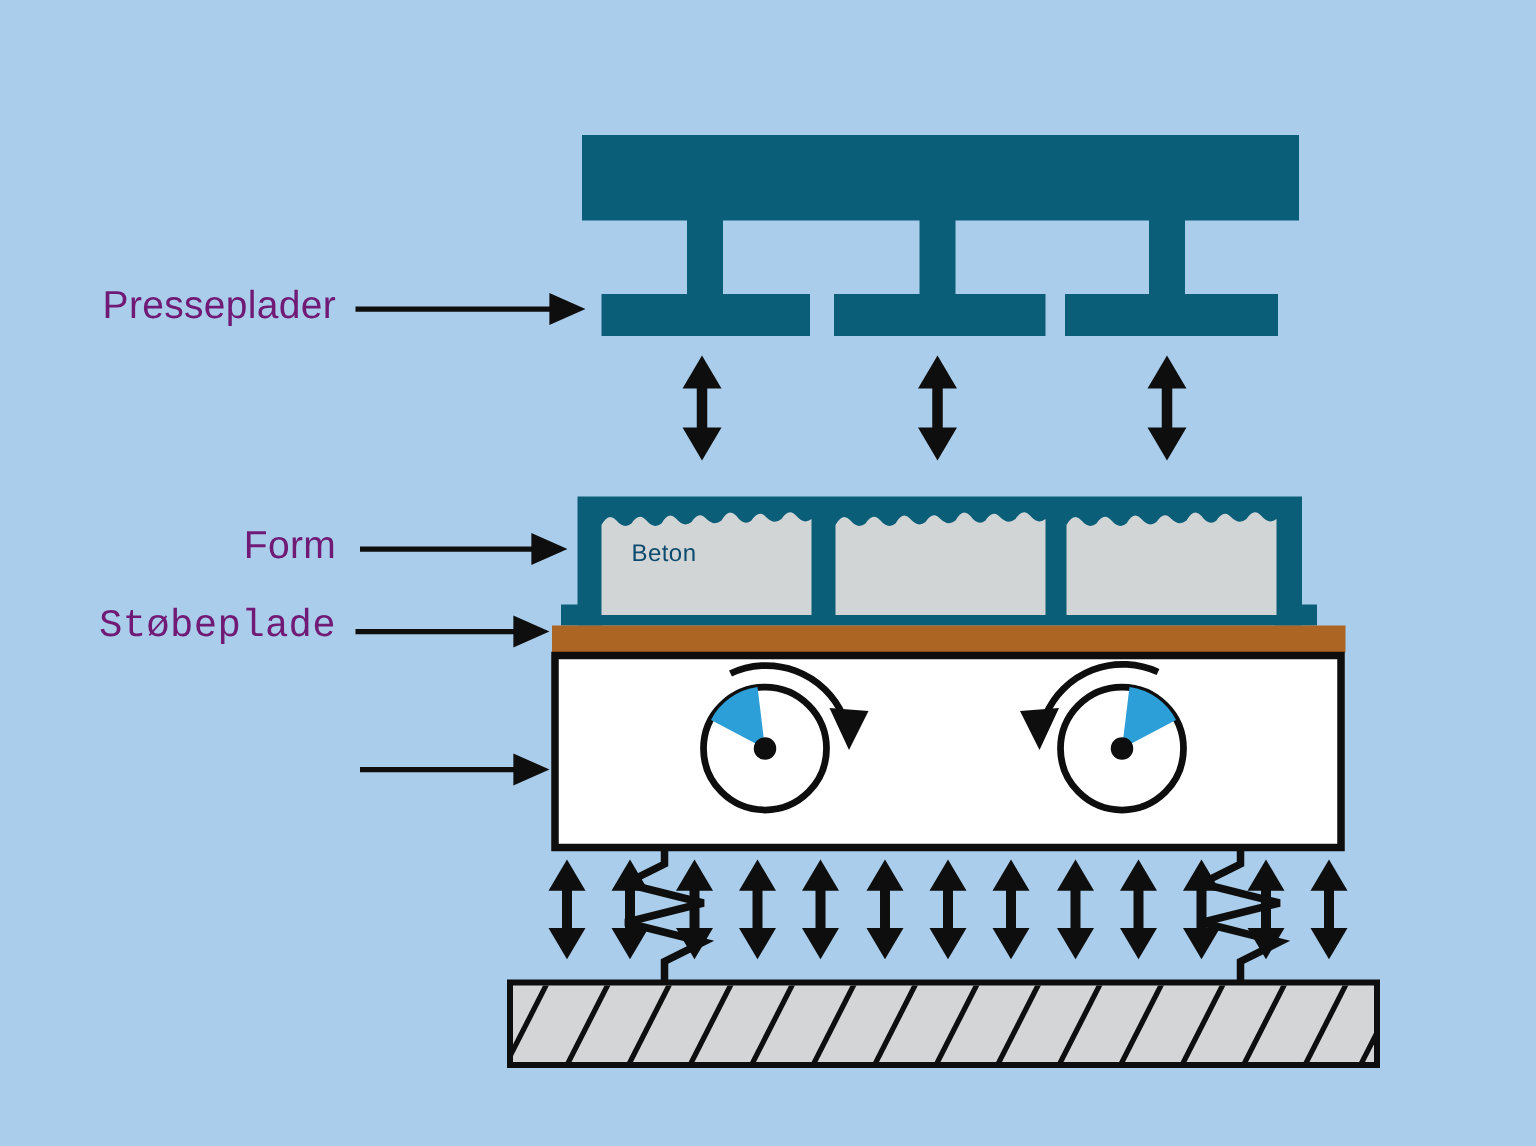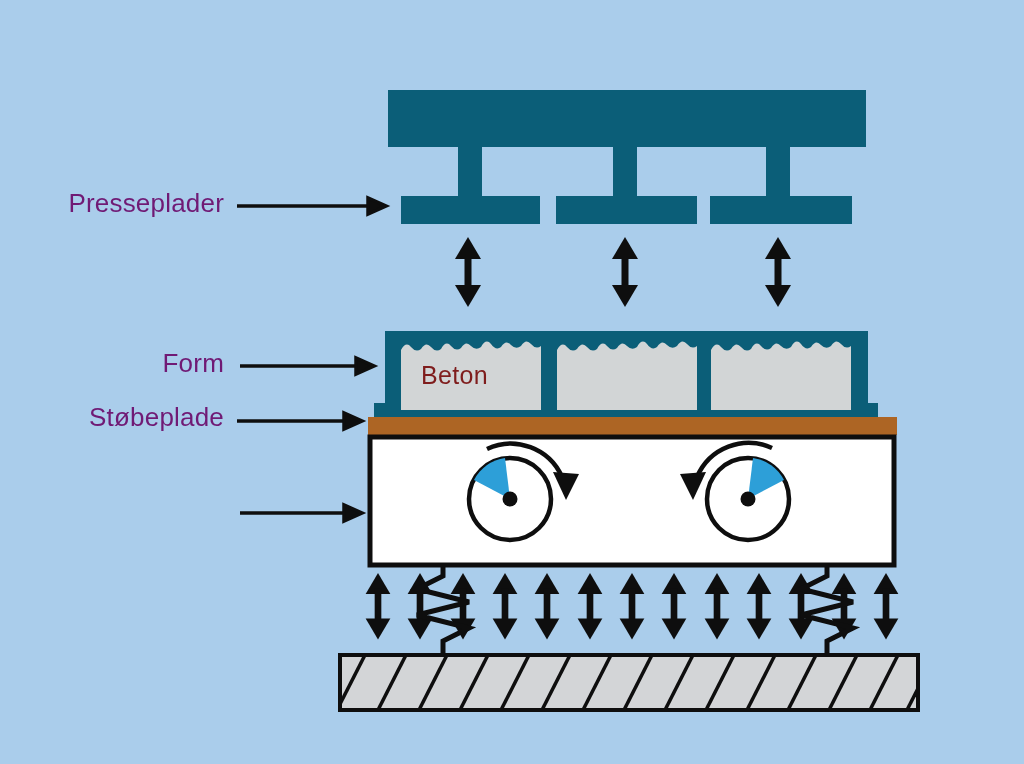--- a/index.html
+++ b/index.html
@@ -9,25 +9,25 @@
     font-family:"Liberation Sans","DejaVu Sans",sans-serif;
   }
   .stage svg{position:absolute;left:0;top:0;}
   .lbl{
     position:absolute;left:0;width:224px;text-align:right;
     font-size:26px;font-weight:500;color:#701a75;letter-spacing:.2px;
     white-space:nowrap;
   }
   .lbl-presseplader{top:188px;}
   .lbl-form{top:348px;}
-  .lbl-stoebeplade{top:402px;}
+  .lbl-stoebeplade{top:402px;font-family:Liberation Mono, monospace;}
   .lbl-vibrationsbord{top:494px;}
   .beton{
     position:absolute;left:421px;top:361px;
-    font-size:25px;font-weight:500;color:#7f1d1d;letter-spacing:.3px;
+    font-size:16px;font-weight:500;color:#0c4a6e;letter-spacing:.3px;
   }
 </style>
 </head>
 <body>
 
 <div class="stage">
 
   <svg width="1024" height="764" viewBox="0 0 1024 764">
     <defs>
       <g id="dbl" fill="#0e0e0e">

